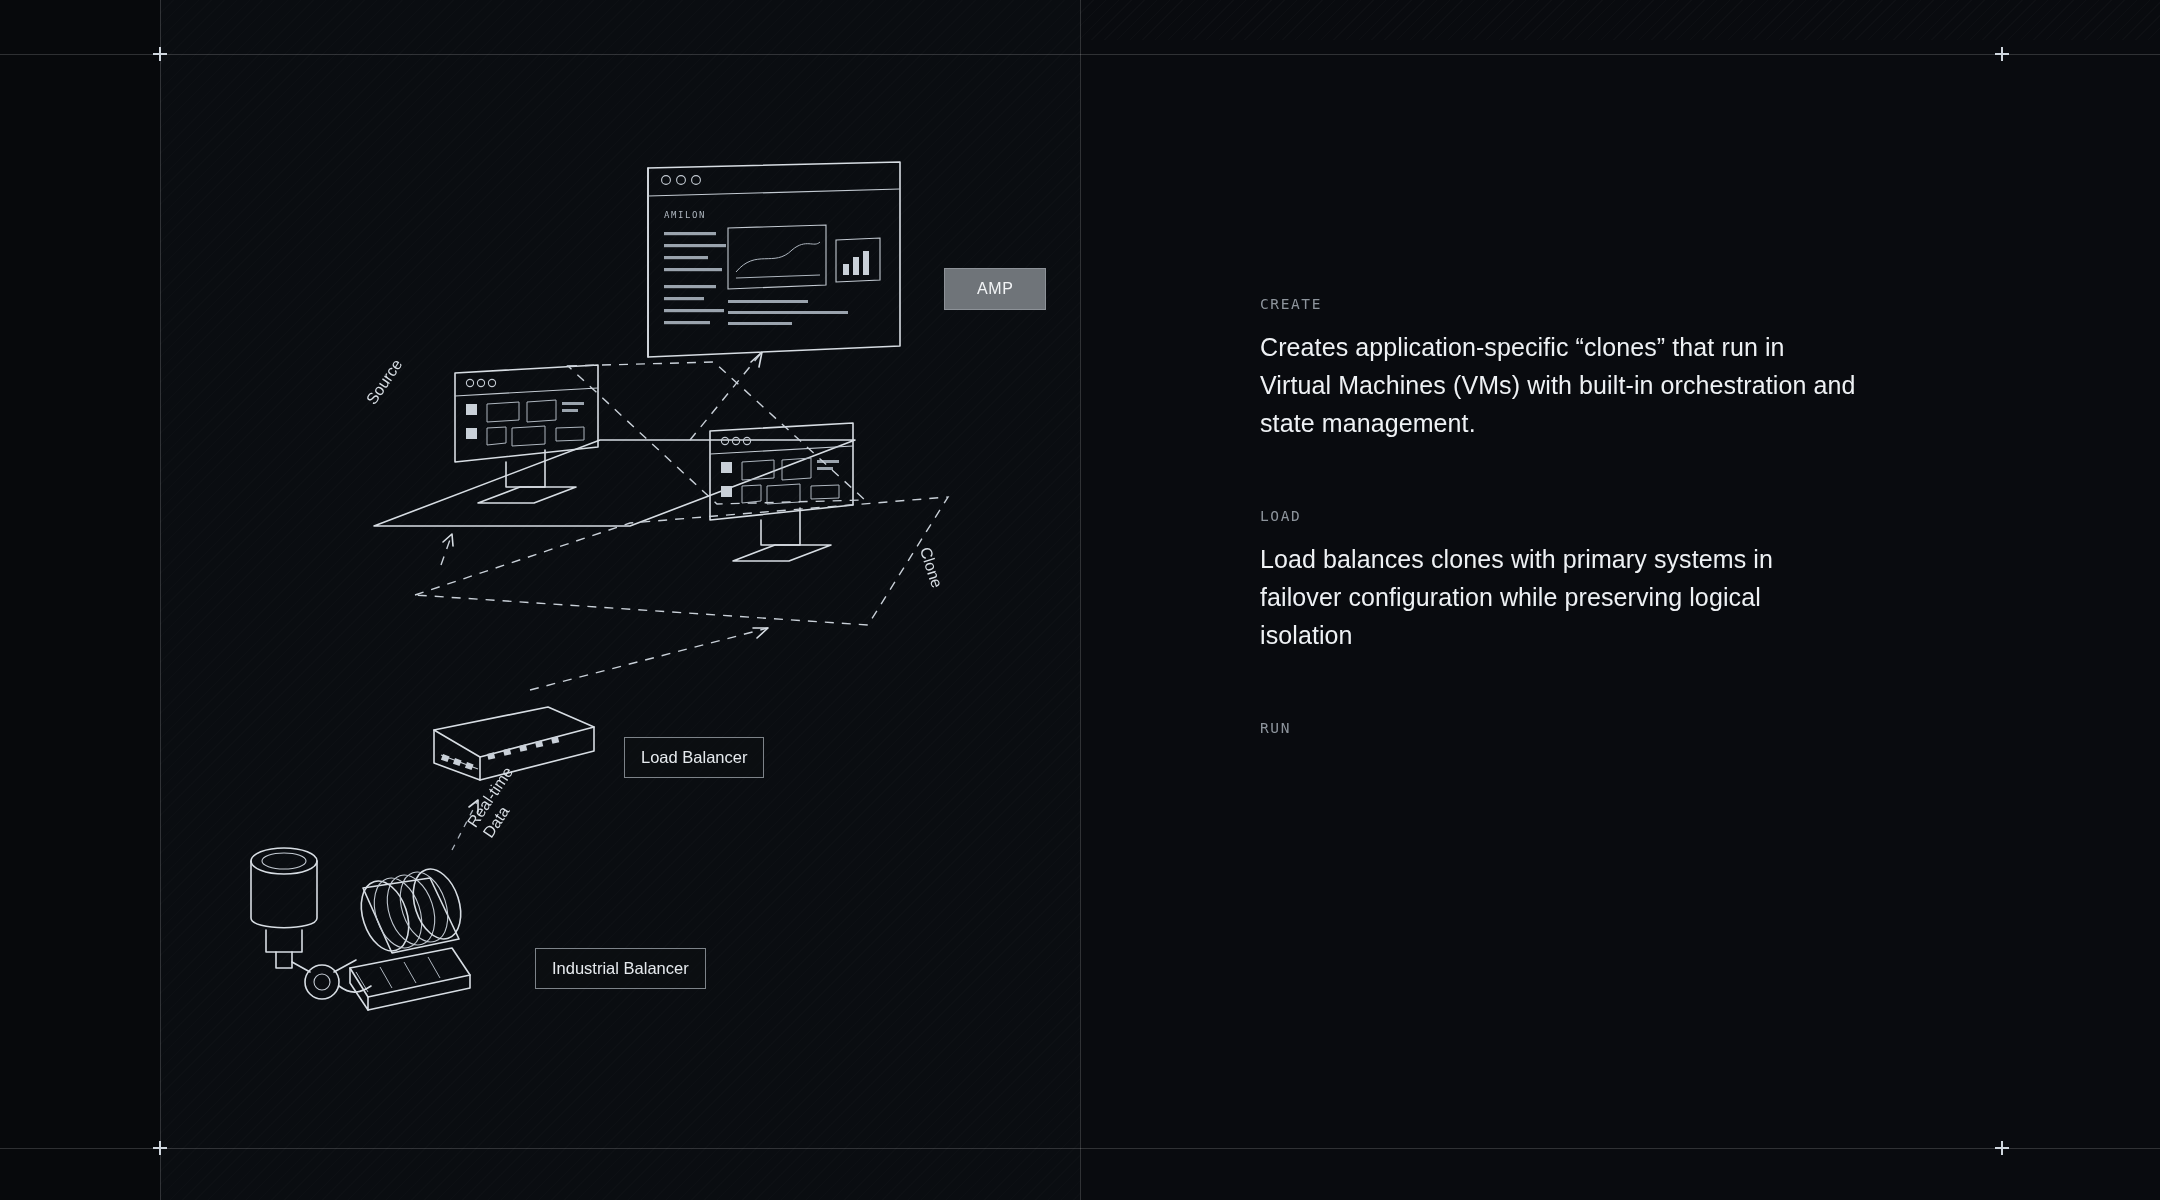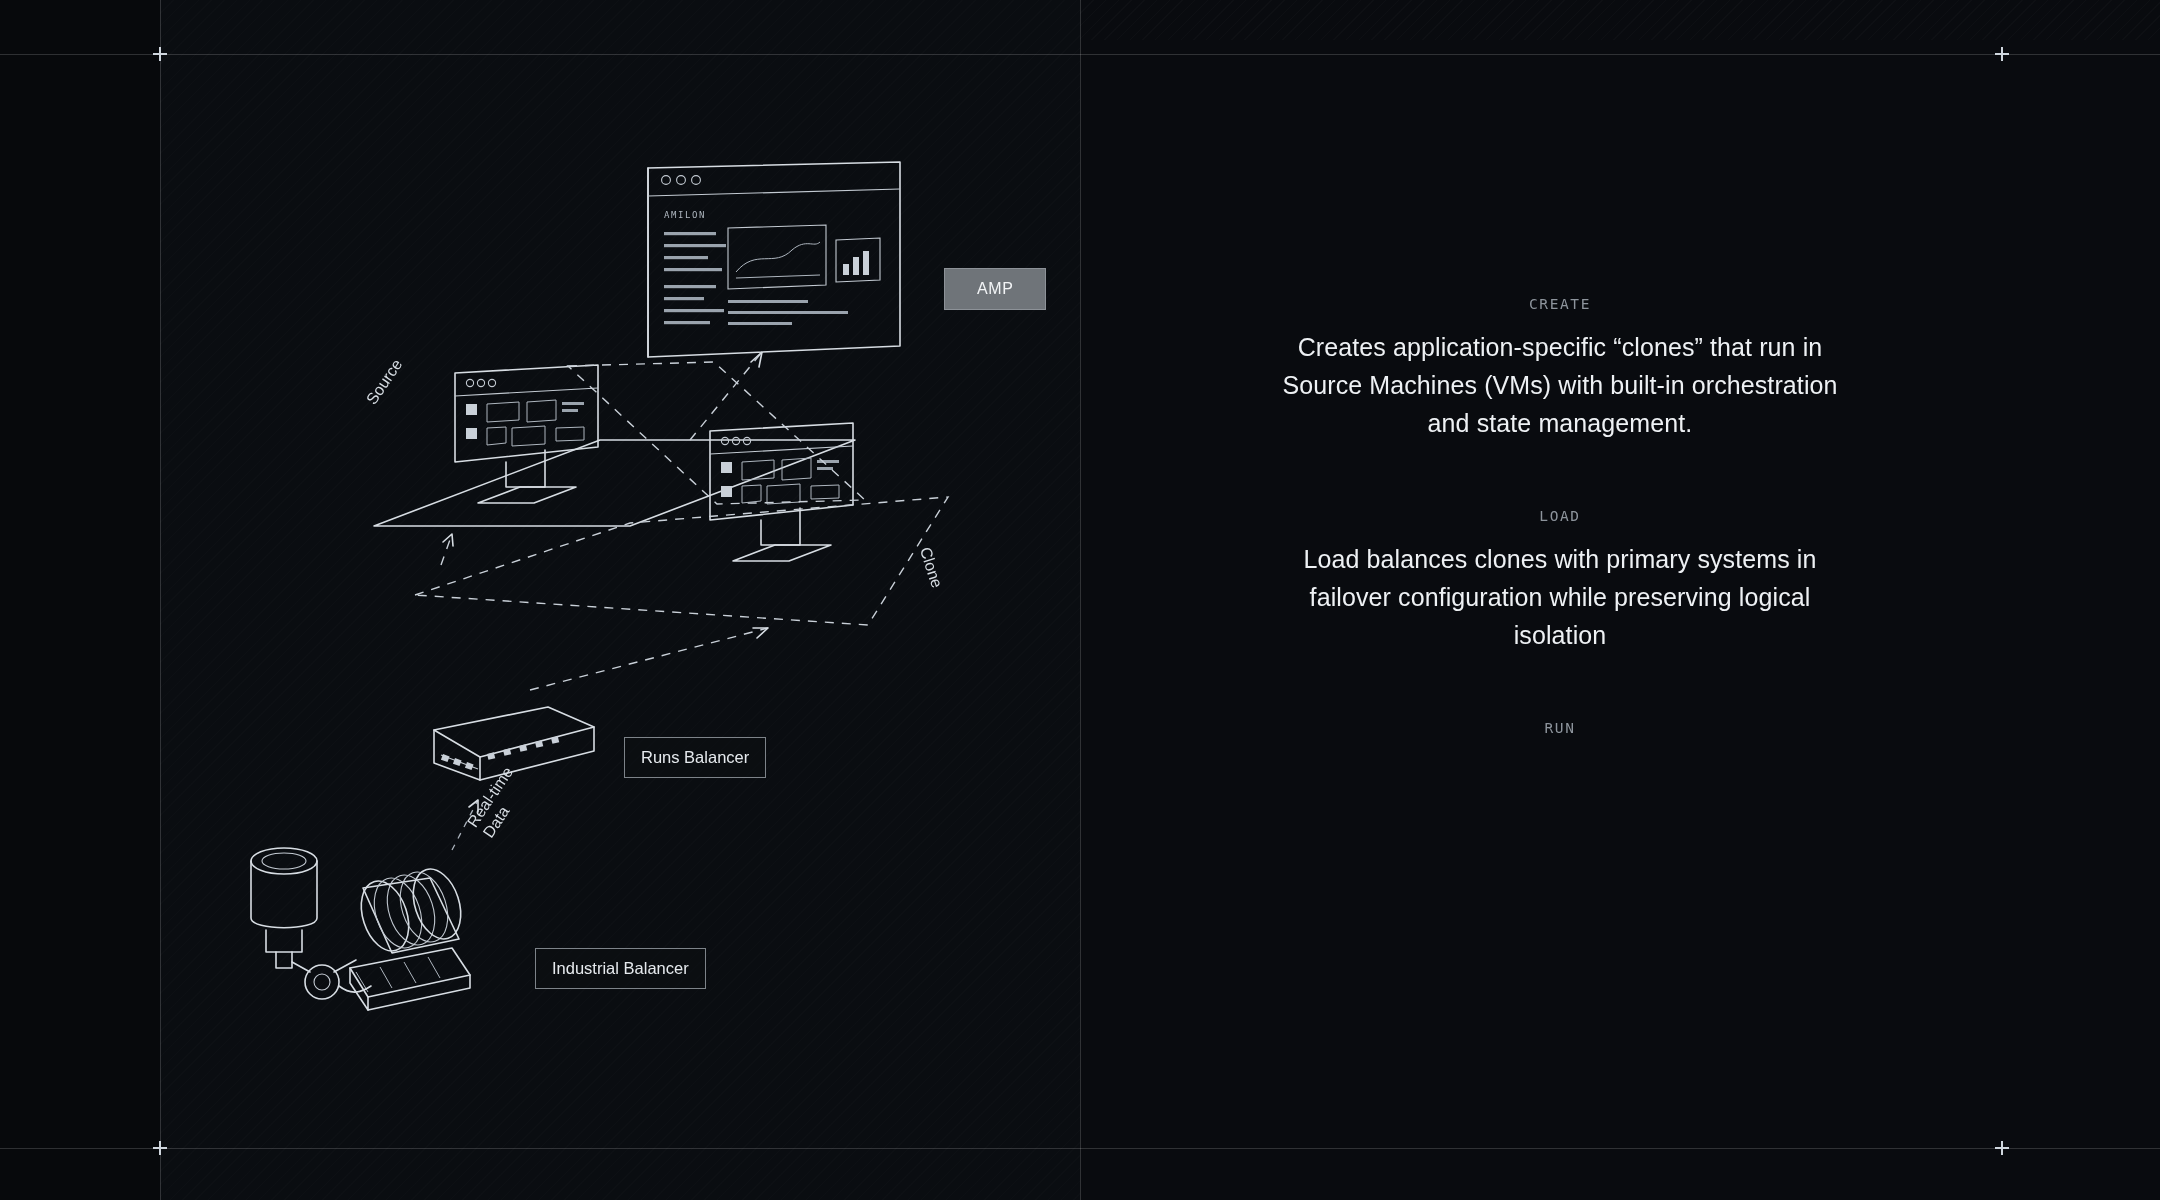--- a/index.html
+++ b/index.html
@@ -85,21 +85,20 @@
   }
   .cross::before { left: 0; top: 6px; width: 14px; height: 2px; }
   .cross::after  { top: 0; left: 6px; height: 14px; width: 2px; }
 
   
   .copy {
     position: absolute;
     left: 1260px;
     top: 296px;
     width: 600px;
-    text-align: center;
   }
   .block { margin-bottom: 66px; }
   .block:last-child { margin-bottom: 0; }
   .kicker {
     font-family: "DejaVu Sans Mono", monospace;
     font-size: 14.5px;
     letter-spacing: 1.6px;
     color: #8d949c;
     text-transform: uppercase;
     margin-bottom: 16px;
@@ -327,38 +326,38 @@
         <path class="ln-f" d="M404 962 L416 983"></path>
         <path class="ln-f" d="M428 957 L440 978"></path>
       </g>
 
       <path class="ln" d="M339 986 C 352 996, 362 992, 371 986"></path>
     </g>
   </svg>
 
   <div class="tag tag-amp" style="left:944px; top:268px;">AMP</div>
 
-  <div class="tag" style="left:624px; top:737px;">Runs Balancer</div>
+  <div class="tag" style="left:624px; top:737px;">Load Balancer</div>
 
   <div class="tag" style="left:535px; top:948px;">Industrial Balancer</div>
 
   <div class="rot-label" style="left:363px; top:398px; transform: rotate(-56deg);">Source</div>
 
   <div class="rot-label" style="left:933px; top:545px; transform: rotate(72deg);">Clone</div>
 
   <div class="rot-label two-line" style="left:463px; top:820px; transform: rotate(-56deg);">
     <div>Real-time</div>
     <div>Data</div>
   </div>
 
   <div class="copy">
 
     <div class="block">
       <div class="kicker">CREATE</div>
-      <div class="body">Creates application-specific “clones” that run in Source Machines (VMs) with built-in orchestration and state management.</div>
+      <div class="body">Creates application-specific “clones” that run in Virtual Machines (VMs) with built-in orchestration and state management.</div>
     </div>
 
     <div class="block">
       <div class="kicker">LOAD</div>
       <div class="body">Load balances clones with primary systems in failover configuration while preserving logical isolation</div>
     </div>
 
     <div class="block">
       <div class="kicker">RUN</div>
     </div>

